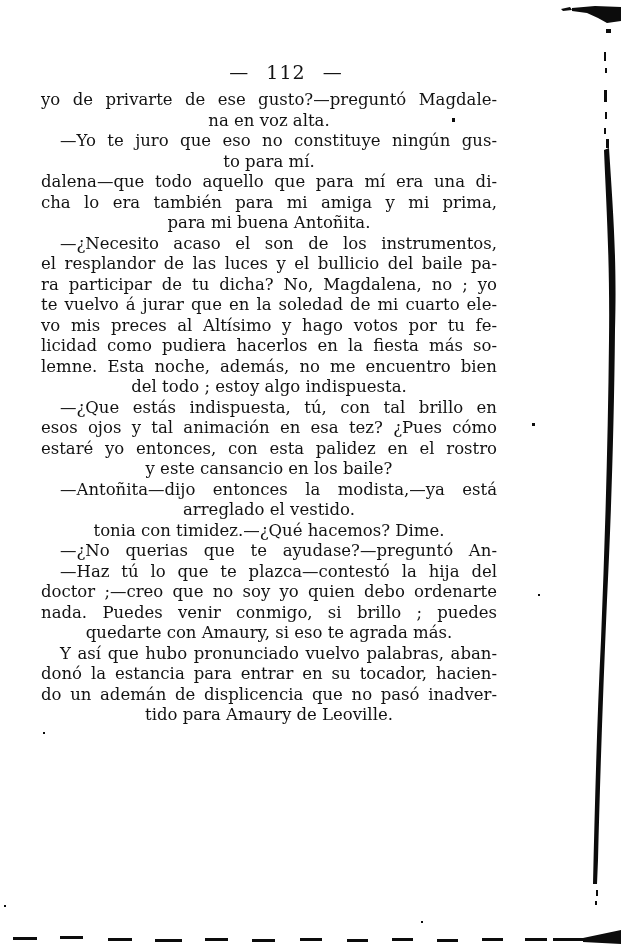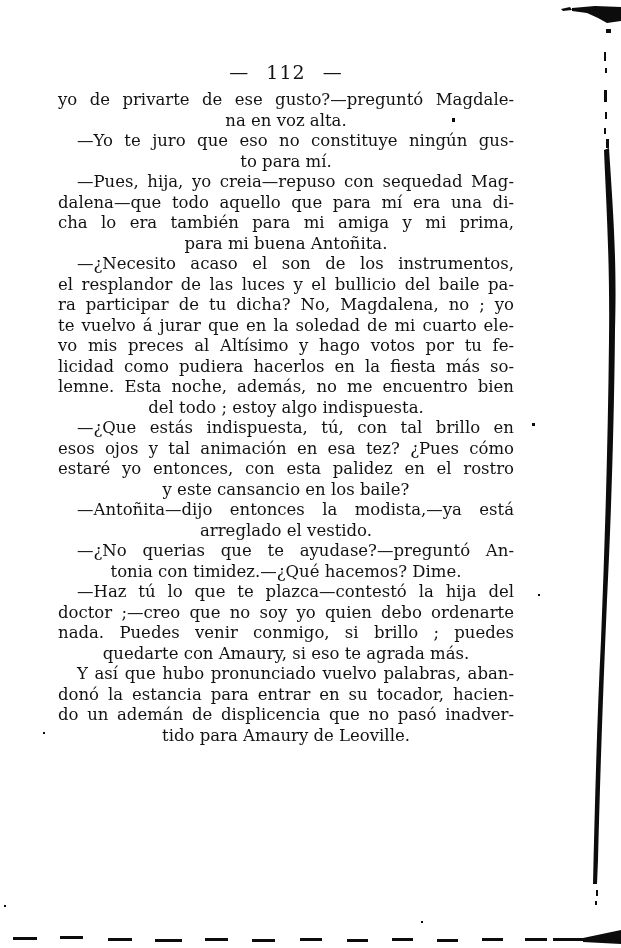--- a/index.html
+++ b/index.html
@@ -24,21 +24,21 @@
     text-align: center;
     font-size: 19px;
     line-height: 21px;
     letter-spacing: 1px;
     word-spacing: 10px;
     color: #141414;
   }
   .textblock {
     position: absolute;
     top: 90px;
-    left: 58px;
+    left: 41px;
     width: 456px;
   }
   .line {
     font-size: 16.5px;
     line-height: 20.5px;
     white-space: normal;
     text-align: center;
     color: #121212;
   }
   .line.j {
@@ -63,40 +63,39 @@
 
 <div class="page">
 
   <div class="page-number">— 112 —</div>
 
   <div class="textblock" id="textblock">
       <div class="line j">yo de privarte de ese gusto?—preguntó Magdale-</div>
       <div class="line">na en voz alta.</div>
       <div class="line j indent">—Yo te juro que eso no constituye ningún gus-</div>
       <div class="line">to para mí.</div>
-      <div class="line j indent">—Pues, hija, yo creia—repuso con sequedad Mag-</div>
       <div class="line j">dalena—que todo aquello que para mí era una di-</div>
       <div class="line j">cha lo era también para mi amiga y mi prima,</div>
       <div class="line">para mi buena Antoñita.</div>
       <div class="line j indent">—¿Necesito acaso el son de los instrumentos,</div>
       <div class="line j">el resplandor de las luces y el bullicio del baile pa-</div>
       <div class="line j">ra participar de tu dicha? No, Magdalena, no ; yo</div>
       <div class="line j">te vuelvo á jurar que en la soledad de mi cuarto ele-</div>
       <div class="line j">vo mis preces al Altísimo y hago votos por tu fe-</div>
       <div class="line j">licidad como pudiera hacerlos en la fiesta más so-</div>
       <div class="line j">lemne. Esta noche, además, no me encuentro bien</div>
       <div class="line">del todo ; estoy algo indispuesta.</div>
       <div class="line j indent">—¿Que estás indispuesta, tú, con tal brillo en</div>
       <div class="line j">esos ojos y tal animación en esa tez? ¿Pues cómo</div>
       <div class="line j">estaré yo entonces, con esta palidez en el rostro</div>
       <div class="line">y este cansancio en los baile?</div>
       <div class="line j indent">—Antoñita—dijo entonces la modista,—ya está</div>
       <div class="line">arreglado el vestido.</div>
+      <div class="line">tonia con timidez.—¿Qué hacemos? Dime.</div>
       <div class="line j indent">—¿No querias que te ayudase?—preguntó An-</div>
-      <div class="line">tonia con timidez.—¿Qué hacemos? Dime.</div>
       <div class="line j indent">—Haz tú lo que te plazca—contestó la hija del</div>
       <div class="line j">doctor ;—creo que no soy yo quien debo ordenarte</div>
       <div class="line j">nada. Puedes venir conmigo, si brillo ; puedes</div>
       <div class="line">quedarte con Amaury, si eso te agrada más.</div>
       <div class="line j indent">Y así que hubo pronunciado vuelvo palabras, aban-</div>
       <div class="line j">donó la estancia para entrar en su tocador, hacien-</div>
       <div class="line j">do un ademán de displicencia que no pasó inadver-</div>
       <div class="line">tido para Amaury de Leoville.</div>
     </div>
 

